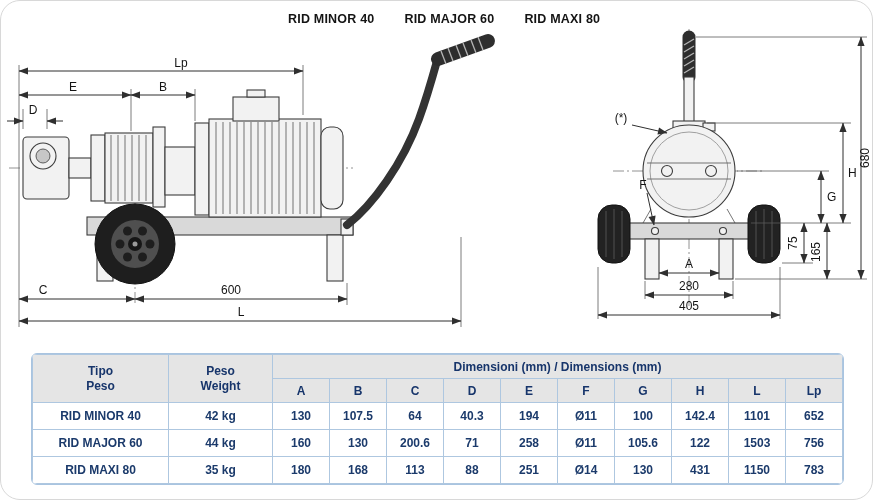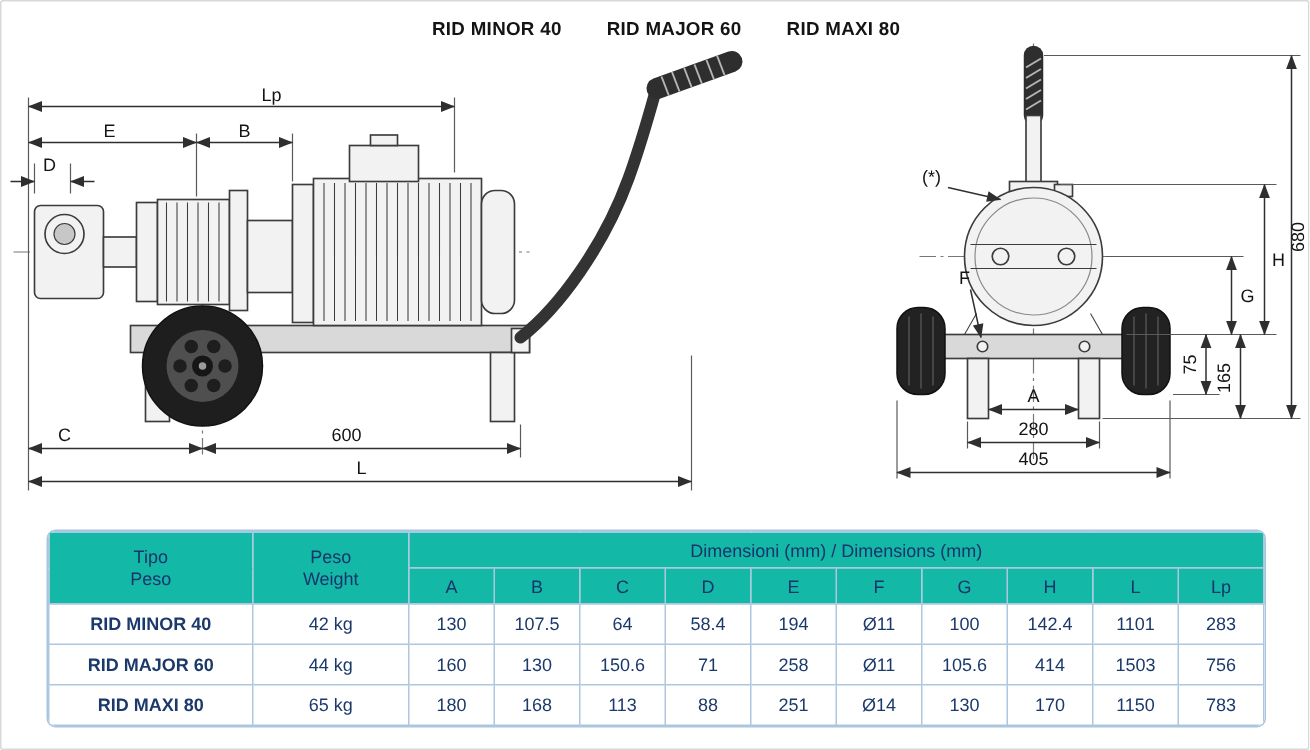--- a/index.html
+++ b/index.html
@@ -7,21 +7,21 @@
   body {
     background:#fff;
     font-family:"Liberation Sans", sans-serif;
     position:relative;
     overflow:hidden;
   }
   .sheet {
     position:absolute; inset:0;
     background:#fff;
     border:1px solid #d8d8d8;
-    border-radius:2px;
+    border-radius:20px;
   }
   .titles {
     position:absolute; top:11px; left:287px;
     display:flex; gap:30px;
     font-size:12.5px; font-weight:bold; color:#141414;
     letter-spacing:0.2px;
     z-index:2;
   }
   svg.drawing { position:absolute; top:0; left:0; z-index:1; }
 
@@ -41,23 +41,23 @@
     border:1px solid #a9c4e0; border-radius:6px; overflow:hidden;
     z-index:2;
   }
   table {
     border-collapse:collapse; width:100%; table-layout:fixed;
     font-size:12px; color:#1b3a6b;
   }
   th, td {
     border:1px solid #aec7e0;
     text-align:center; vertical-align:middle;
-    padding:3px 2px; background:#fff; height:24px;
-  }
-  thead th { background:#14b8a6; font-weight:normal; color:#17356b; }
+    padding:3px 2px; background:#fff; height:24px;font-weight:bold;
+  }
+  thead th { background:#e5e5e5; font-weight:bold; color:#17356b; }
   thead .stack span { display:block; line-height:1.25; }
   tbody td { height:27px; }
   td.type-cell { font-weight:bold; }
 </style>
 </head>
 <body>
 
 <div class="sheet">
 
   <div class="titles">
@@ -348,53 +348,53 @@
           <th>Lp</th>
         </tr>
       </thead>
       <tbody>
         <tr>
           <td class="type-cell">RID MINOR 40</td>
           <td>42 kg</td>
           <td>130</td>
           <td>107.5</td>
           <td>64</td>
-          <td>58.4</td>
+          <td>40.3</td>
           <td>194</td>
           <td>Ø11</td>
           <td>100</td>
           <td>142.4</td>
           <td>1101</td>
-          <td>283</td>
+          <td>652</td>
         </tr>
         <tr>
           <td class="type-cell">RID MAJOR 60</td>
           <td>44 kg</td>
           <td>160</td>
           <td>130</td>
-          <td>150.6</td>
+          <td>200.6</td>
           <td>71</td>
           <td>258</td>
           <td>Ø11</td>
           <td>105.6</td>
-          <td>414</td>
+          <td>122</td>
           <td>1503</td>
           <td>756</td>
         </tr>
         <tr>
           <td class="type-cell">RID MAXI 80</td>
-          <td>65 kg</td>
+          <td>35 kg</td>
           <td>180</td>
           <td>168</td>
           <td>113</td>
           <td>88</td>
           <td>251</td>
           <td>Ø14</td>
           <td>130</td>
-          <td>170</td>
+          <td>431</td>
           <td>1150</td>
           <td>783</td>
         </tr>
       </tbody>
     </table>
   </div>
 
 </div>
 
 </body></html>

